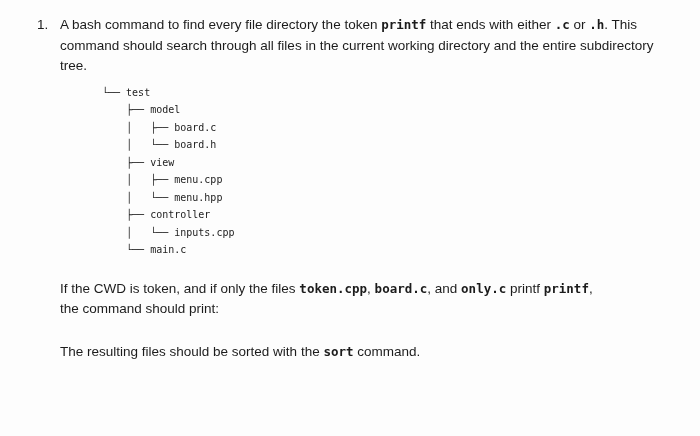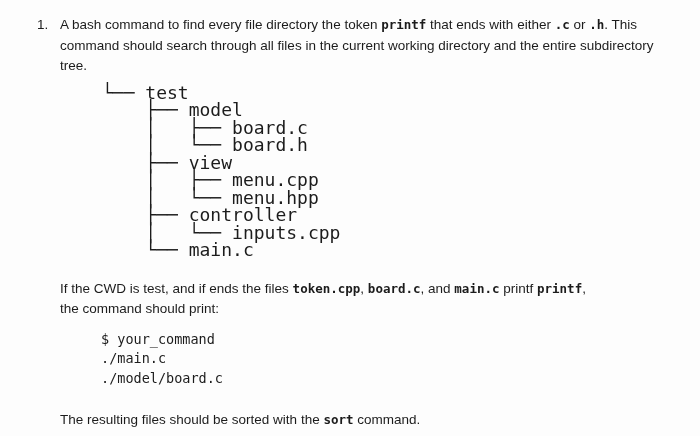--- a/index.html
+++ b/index.html
@@ -47,21 +47,21 @@
     font-size: 12.5px;
     text-align: right;
   }
   pre {
     margin: 0;
     font-family: "DejaVu Sans Mono", monospace;
     color: #1c1c1c;
   }
   .tree {
     margin: 7px 0 0 102px;
-    font-size: 18px;
+    font-size: 10px;
     line-height: 17.5px;
   }
   .code-block {
     margin: 10px 0 0 101px;
     font-size: 13.5px;
     line-height: 19.5px;
   }
 </style>
 </head>
 <body>
@@ -79,22 +79,19 @@
     ├── model
     │   ├── board.c
     │   └── board.h
     ├── view
     │   ├── menu.cpp
     │   └── menu.hpp
     ├── controller
     │   └── inputs.cpp
     └── main.c</pre>
 
-  <div class="para condition"><span>If the CWD is test, and if ends the files </span><span class="inline-code">token.cpp</span><span>, </span><span class="inline-code">board.c</span><span>, and </span><span class="inline-code">main.c</span><span> printf </span><span class="inline-code">printf</span><span>,
+  <div class="para condition"><span>If the CWD is token, and if only the files </span><span class="inline-code">token.cpp</span><span>, </span><span class="inline-code">board.c</span><span>, and </span><span class="inline-code">only.c</span><span> printf </span><span class="inline-code">printf</span><span>,
 the command should print:</span></div>
 
-  <pre class="code-block">$ your_command
-./main.c
-./model/board.c</pre>
 
   <div class="para footer"><span>The resulting files should be sorted with the </span><span class="inline-code">sort</span><span> command.</span></div>
 
 </div>
 
 </body></html>

